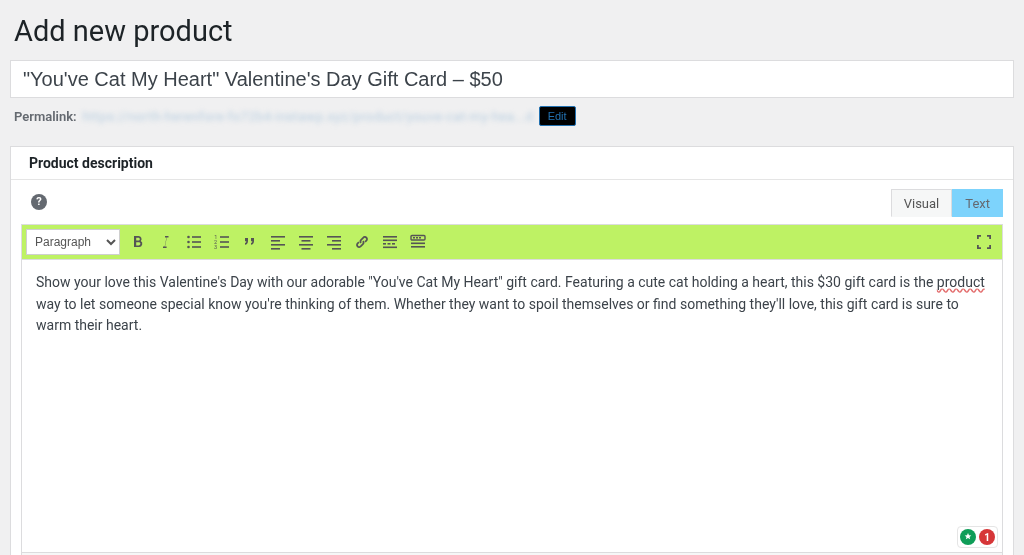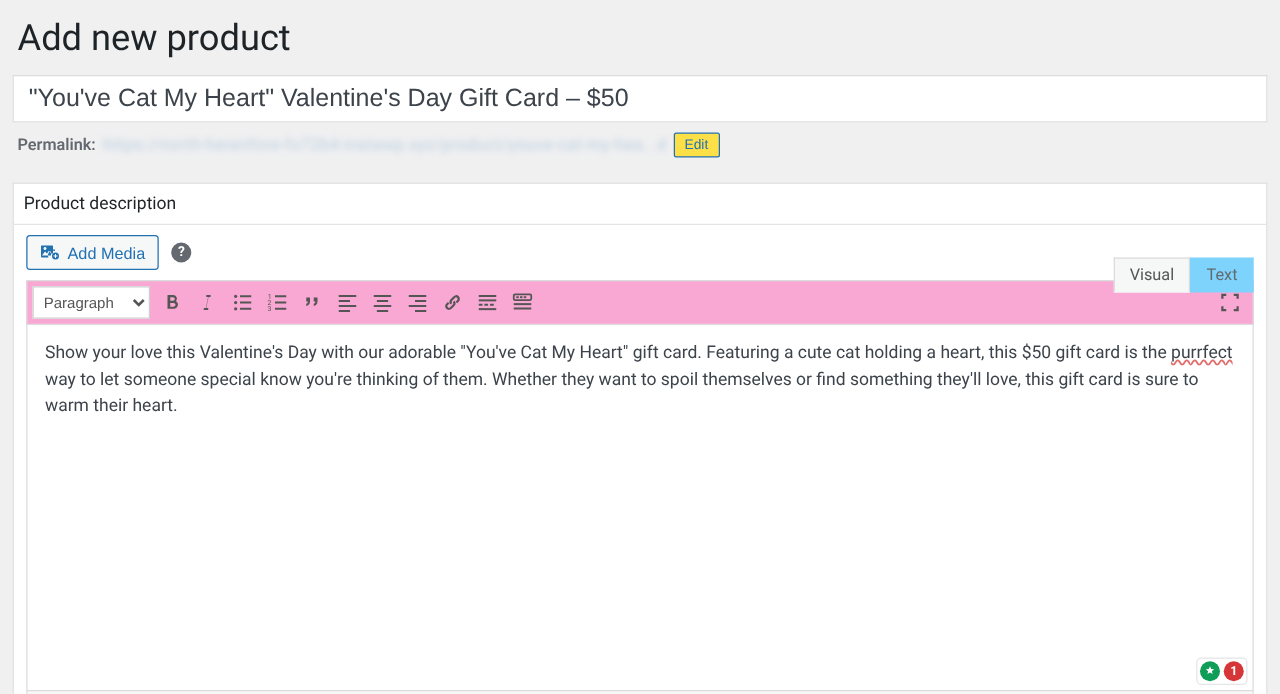--- a/index.html
+++ b/index.html
@@ -47,40 +47,40 @@
   .permalink-url {
     color: #b8cee0;
     white-space: nowrap;
     overflow: hidden;
     max-width: 450px;
     filter: blur(2.4px);
     letter-spacing: 0.4px;
   }
   .edit-permalink-btn {
     border: 1px solid #2271b1;
-    background: #fde047;
+    background: #000000;
     color: #2271b1;
     font-size: 11px;
     padding: 1px 8px;
     border-radius: 2px;
     cursor: pointer;
     height: 20px;
     line-height: 16px;
   }
   
   .postbox {
     margin-top: 14px;
     background: #fff;
     border: 1px solid #dcdcde;
   }
   .postbox-header {
     border-bottom: 1px solid #e5e5e5;
-    padding: 8px 8px;
+    padding: 8px 18px;
     font-size: 14px;
-    font-weight: 400;
+    font-weight: 700;
     color: #1d2327;
   }
   
   .editor-topbar {
     display: flex;
     align-items: center;
     padding: 8px 10px 0 10px;
     position: relative;
   }
   .add-media-btn {
@@ -105,41 +105,41 @@
     color: #fff;
     text-align: center;
     line-height: 16px;
     font-size: 11px;
     font-weight: 700;
   }
   .editor-tabs {
     margin-left: auto;
     display: flex;
     position: relative;
-    top: 18px;
+    top: 1px;
   }
   .editor-tab {
     padding: 6px 12px 5px 12px;
     font-size: 13px;
     color: #646970;
     background: #7dd3fc;
     border: 1px solid transparent;
     cursor: pointer;
   }
   .editor-tab.active {
     background: #f6f7f7;
     border: 1px solid #dcdcde;
     border-bottom-color: #f6f7f7;
     color: #555;
   }
   
   .editor-toolbar {
     margin: 0 10px;
     margin-top: 8px;
-    background: #f9a8d4;
+    background: #bef264;
     border: 1px solid #dcdcde;
     height: 36px;
     display: flex;
     align-items: center;
     padding: 0 4px;
   }
   .format-select {
     width: 94px;
     height: 26px;
     border: 1px solid #cfcfcf;
@@ -229,31 +229,20 @@
   <div class="permalink-row">
     <span class="permalink-label">Permalink:</span>
     <span class="permalink-url">https://north-herenfore-fo72b4-instawp.xyz/product/youve-cat-my-hea...day-gift-card-50/</span>
     <button class="edit-permalink-btn">Edit</button>
   </div>
 
   <div class="postbox">
     <div class="postbox-header">Product description</div>
 
     <div class="editor-topbar">
-      <button class="add-media-btn">
-        <span class="media-icon">
-          <svg viewBox="0 0 20 20">
-              <path fill="#2271b1" d="M13 11V4c0-.6-.4-1-1-1H2c-.6 0-1 .4-1 1v10c0 .6.4 1 1 1h6.5c-.3-.6-.5-1.3-.5-2 0-2.8 2.2-5 5-5 .7 0 1.4.2 2 .5V7h-2V5h-2v2H9v2h2v2h2zm-8-6.5c.8 0 1.5.7 1.5 1.5S5.8 7.5 5 7.5 3.5 6.8 3.5 6 4.2 4.5 5 4.5zM2 13l3-4 2 2 2-3 2 3v2H2v-0z"></path>
-              <circle fill="#2271b1" cx="15.5" cy="13.5" r="3.5"></circle>
-              <path fill="#fff" d="M15 11.5h1v4h-1z"></path>
-              <path fill="#fff" d="M13.5 13h4v1h-4z"></path>
-            </svg>
-        </span>
-        <span>Add Media</span>
-      </button>
       <span class="help-icon">?</span>
 
       <div class="editor-tabs">
         <div class="editor-tab active">Visual</div>
         <div class="editor-tab">Text</div>
       </div>
     </div>
 
     <div class="editor-toolbar">
       <select class="format-select">
@@ -350,21 +339,21 @@
       <div class="toolbar-btn">
         <svg viewBox="0 0 20 20">
             <path d="M3 3h4v1.8H4.8V7H3V3zm14 0v4h-1.8V4.8H13V3h4zM3 17v-4h1.8v2.2H7V17H3zm14 0h-4v-1.8h2.2V13H17v4z"></path>
           </svg>
       </div>
     </div>
 
     <div class="editor-content">
       <div class="editor-body" contenteditable="true" style="">
         <p>
-          <span>Show your love this Valentine's Day with our adorable "You've Cat My Heart" gift card. Featuring a cute cat holding a heart, this $50 gift card is the </span><span class="spell-err">purrfect</span><span> way to let someone special know you're thinking of them. Whether they want to spoil themselves or find something they'll love, this gift card is sure to warm their heart.</span>
+          <span>Show your love this Valentine's Day with our adorable "You've Cat My Heart" gift card. Featuring a cute cat holding a heart, this $30 gift card is the </span><span class="spell-err">product</span><span> way to let someone special know you're thinking of them. Whether they want to spoil themselves or find something they'll love, this gift card is sure to warm their heart.</span>
         </p>
       </div>
 
       <div class="corner-badges">
         <div class="corner-badge green">
           <svg width="10" height="10" viewBox="0 0 10 10">
               <path fill="#fff" d="M5 1l1 2.2 2.3.2-1.8 1.5.6 2.3L5 6l-2.1 1.2.6-2.3L1.7 3.4 4 3.2 5 1z"></path>
             </svg>
         </div>
         <div class="corner-badge red">1</div>

